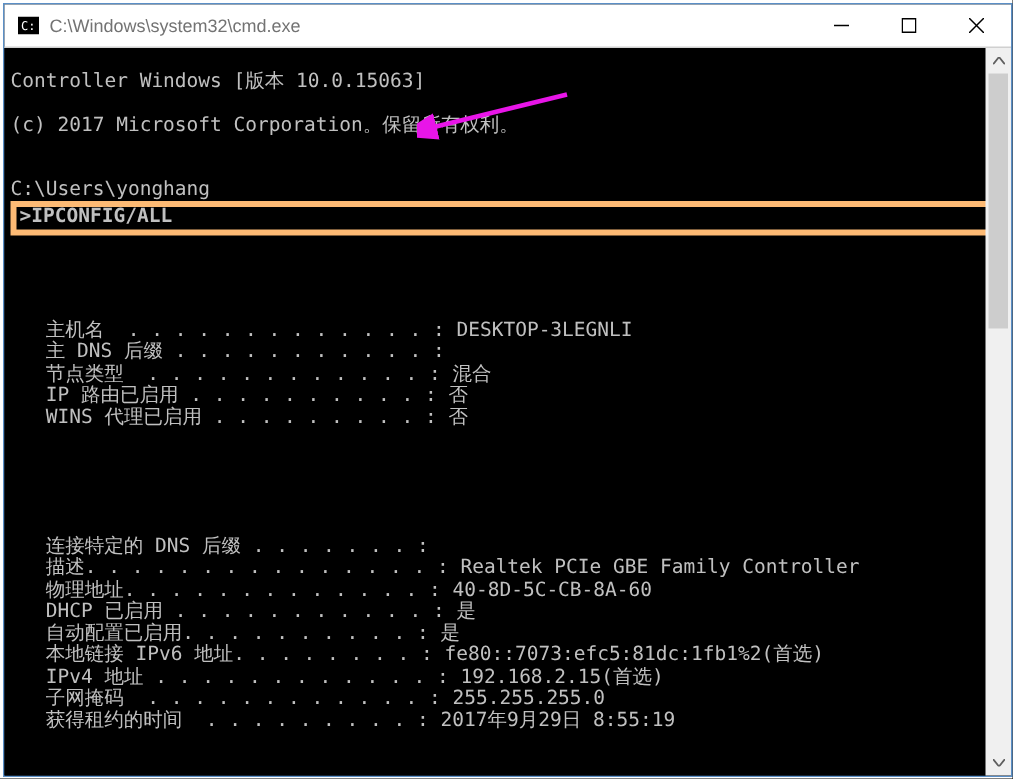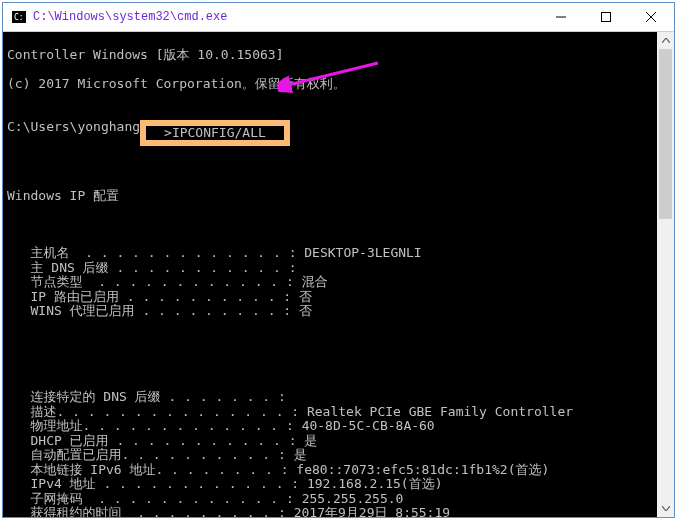--- a/index.html
+++ b/index.html
@@ -31,23 +31,23 @@
   .titlebar .icon {
     width: 16px;
     height: 16px;
     margin: 0 6px 0 8px;
     display: flex;
     align-items: center;
     justify-content: center;
   }
   .titlebar .title {
     flex: 1;
-    font-family: Liberation Mono, monospace;
+    font-family: Liberation Sans, sans-serif;
     font-size: 12px;
-    color: #6d28d9;
+    color: #737373;
   }
   .winbtn {
     width: 45px;
     height: 29px;
     display: flex;
     align-items: center;
     justify-content: center;
     font-family: "Segoe UI", sans-serif;
     font-size: 12px;
     color: #000;
@@ -83,25 +83,26 @@
     color: #606060;
   }
   .scrollbar .track { flex: 1; position: relative; }
   .scrollbar .thumb {
     position: absolute;
     left: 2px; right: 2px;
     top: 0;
     height: 170px;
     background: #cdcdcd;
   }
-  .prompt-line { display: flex; margin-top: 14px; margin-bottom: 28px;}
+  .prompt-line { display: flex; margin-top: 14px; margin-bottom: 14px; flex-direction: column;}
   .highlight-box {
-    border: 6px solid #fdba74;
-    padding: 0 18px;
+    border: 4px solid #fdba74;
+    padding: 0 2px;
     display: inline-block;
+    font-weight: bold;
   }
   .arrow-annot {
     position: absolute;
     left: 275px;
     top: 55px;
     pointer-events: none;
   }
   .kv-line { display: flex; }
   .kv-label { display: inline-block; }
   .kv-dots { display: inline-block; }
@@ -134,21 +135,20 @@
           <line x1="0" y1="0" x2="10" y2="10" stroke="#000" stroke-width="1"></line>
           <line x1="10" y1="0" x2="0" y2="10" stroke="#000" stroke-width="1"></line>
         </svg>
     </div>
   </div>
 
   <div class="console">
 <div>Controller Windows [版本 10.0.15063]</div>
 <div>(c) 2017 Microsoft Corporation。保留所有权利。</div>
 <div class="prompt-line"><span>C:\Users\yonghang</span><span class="highlight-box"><span>&gt;IPCONFIG/ALL</span></span></div>
-<div>Windows IP 配置</div>
 <div style="height:14px"></div>
 <div id="sec1"><div class="kv-line"><span class="kv-label">   主机名  </span><span class="kv-dots">. . . . . . . . . . . . . : </span><span class="kv-value">DESKTOP-3LEGNLI</span></div><div class="kv-line"><span class="kv-label">   主 DNS 后缀 </span><span class="kv-dots">. . . . . . . . . . . :</span><span class="kv-value"></span></div><div class="kv-line"><span class="kv-label">   节点类型  </span><span class="kv-dots">. . . . . . . . . . . . : </span><span class="kv-value">混合</span></div><div class="kv-line"><span class="kv-label">   IP 路由已启用 </span><span class="kv-dots">. . . . . . . . . . : </span><span class="kv-value">否</span></div><div class="kv-line"><span class="kv-label">   WINS 代理已启用 </span><span class="kv-dots">. . . . . . . . . : </span><span class="kv-value">否</span></div></div>
 <div style="height:14px"></div>
 <div style="height:14px"></div>
 <div id="sec2"><div class="kv-line"><span class="kv-label">   连接特定的 DNS 后缀 </span><span class="kv-dots">. . . . . . . :</span><span class="kv-value"></span></div><div class="kv-line"><span class="kv-label">   描述</span><span class="kv-dots">. . . . . . . . . . . . . . . : </span><span class="kv-value">Realtek PCIe GBE Family Controller</span></div><div class="kv-line"><span class="kv-label">   物理地址</span><span class="kv-dots">. . . . . . . . . . . . . : </span><span class="kv-value">40-8D-5C-CB-8A-60</span></div><div class="kv-line"><span class="kv-label">   DHCP 已启用 </span><span class="kv-dots">. . . . . . . . . . . : </span><span class="kv-value">是</span></div><div class="kv-line"><span class="kv-label">   自动配置已启用</span><span class="kv-dots">. . . . . . . . . . : </span><span class="kv-value">是</span></div><div class="kv-line"><span class="kv-label">   本地链接 IPv6 地址</span><span class="kv-dots">. . . . . . . . : </span><span class="kv-value">fe80::7073:efc5:81dc:1fb1%2(首选)</span></div><div class="kv-line"><span class="kv-label">   IPv4 地址 </span><span class="kv-dots">. . . . . . . . . . . . : </span><span class="kv-value">192.168.2.15(首选)</span></div><div class="kv-line"><span class="kv-label">   子网掩码  </span><span class="kv-dots">. . . . . . . . . . . . : </span><span class="kv-value">255.255.255.0</span></div><div class="kv-line"><span class="kv-label">   获得租约的时间  </span><span class="kv-dots">. . . . . . . . . : </span><span class="kv-value">2017年9月29日 8:55:19</span></div></div>
   </div>
 
   <div class="scrollbar">
     <div class="arrow">
       <svg width="8" height="5">

